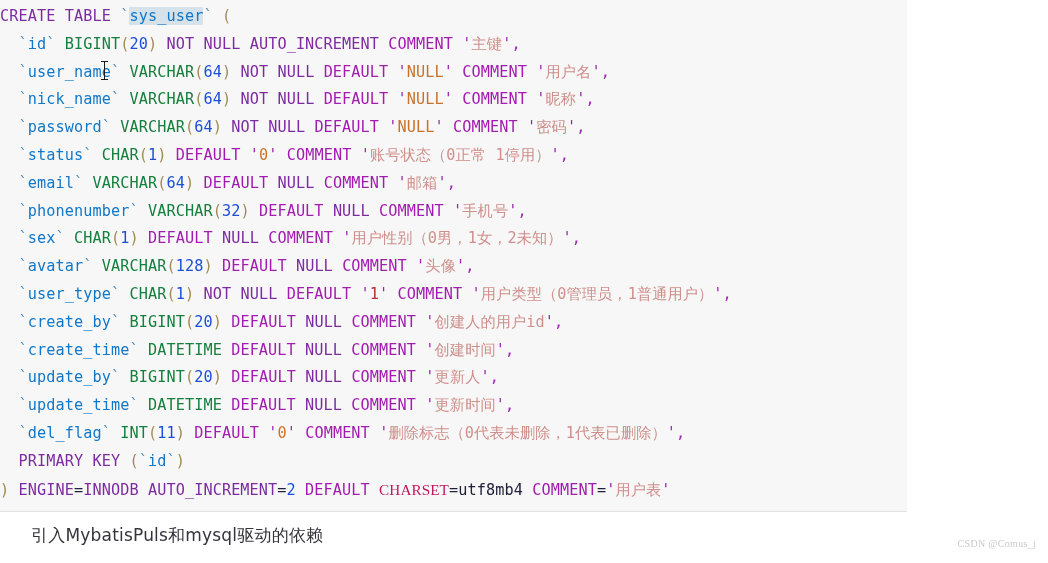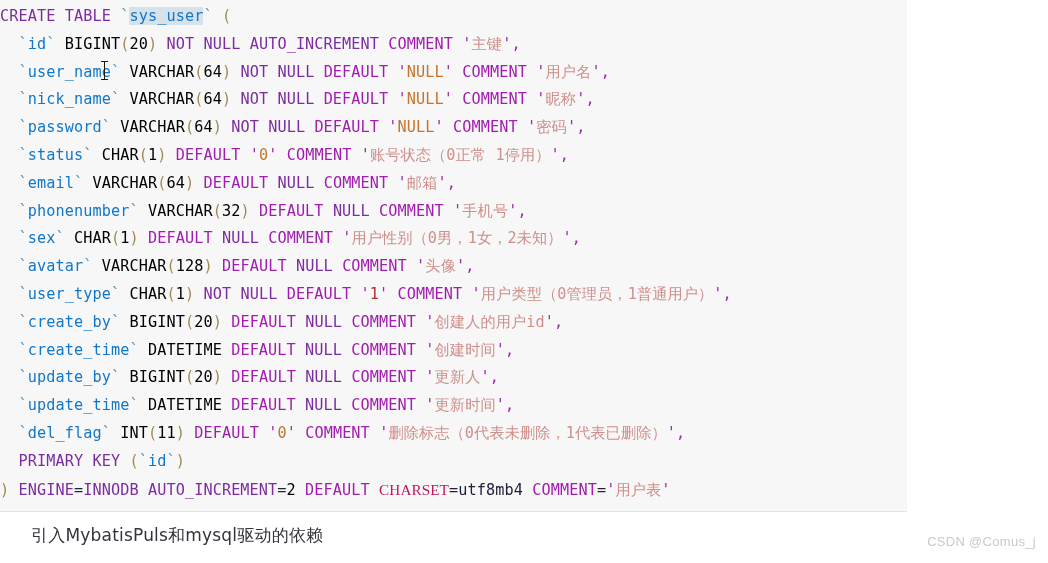--- a/index.html
+++ b/index.html
@@ -40,23 +40,23 @@
     -webkit-font-smoothing: antialiased;
   }
 
   .ln { display: block; height: 27.8px; }
 
   
   .kw   { color: #7d2ba0; }            
   .kw2  { color: #a21caf; }            
   .id   { color: #1177c9; }            
   .tick { color: #4c8fbd; }            
-  .typ  { color: #000000; }            
+  .typ  { color: #15803d; }            
   .paren{ color: #a08b55; }            
-  .num  { color: #000000; }            
+  .num  { color: #1d4ed8; }            
   .quo  { color: #9c27b0; }            
   .str  { color: #c8732b; }            
   .zh   { color: #cf8f8a; margin-top: 28px; }            
   .zhn  { color: #b03030; }            
   .orange { color: #be185d; font-family: Liberation Serif, serif; }          
   .plain  { color: #20203a; }
   .paren2 { color: #a08b55; }
 
   .hl {
     background: #d6e2ea;
@@ -97,22 +97,22 @@
     font-size: 17px;
     color: #34343c;
     letter-spacing: 0.2px;
   }
 
   
   #watermark {
     position: absolute;
     right: 12px;
     bottom: 14px;
-    font-family: Liberation Sans, sans-serif;
-    font-size: 13px;
+    font-family: Liberation Serif, serif;
+    font-size: 10px;
     color: #c9c9cd;
     letter-spacing: 0.3px;
     white-space: nowrap;
     user-select: none;
   }
 </style>
 </head>
 <body>
 
 <div id="code-block">

